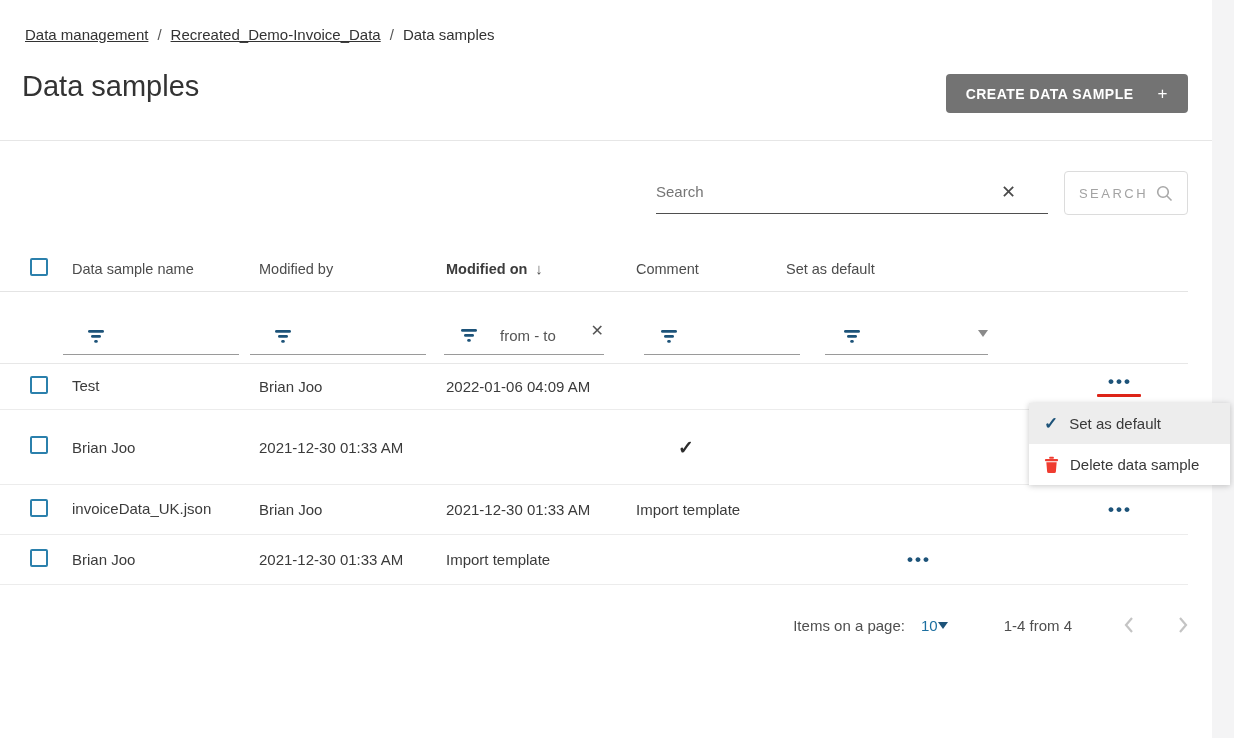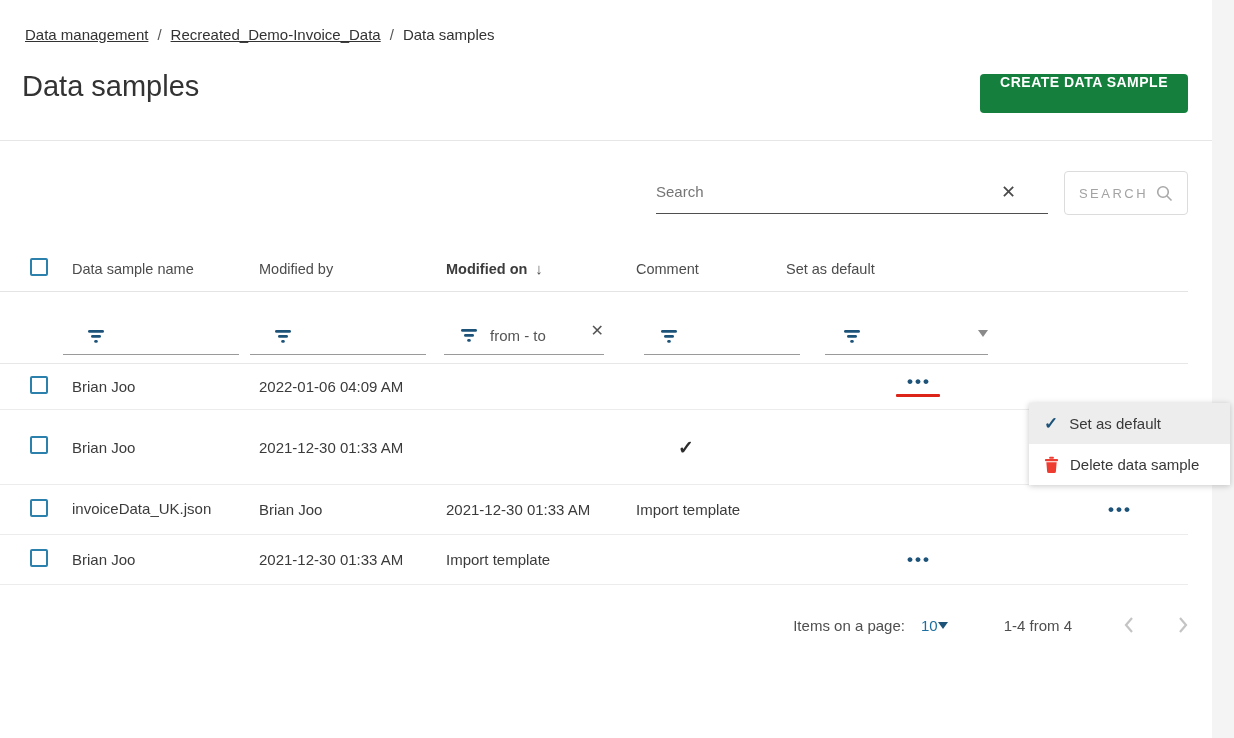--- a/index.html
+++ b/index.html
@@ -11,23 +11,23 @@
   }
   .right-strip { position:absolute; right:0; top:0; width:22px; height:738px; background:#f4f4f5; }
 
   
   .breadcrumb { position:absolute; left:25px; top:26px; font-size:15px; color:#333; }
   .breadcrumb a { color:#333; text-decoration:underline; cursor:pointer; }
   .breadcrumb .sep { color:#555; margin:0 9px; }
   .page-title { position:absolute; left:22px; top:70px; font-size:29px; font-weight:400; color:#333; }
   .create-btn {
     position:absolute; right:46px; top:74px; height:39px; padding:0 20px;
-    background:#15803d; color:#fff; border:none; border-radius:4px;
+    background:#737373; color:#fff; border:none; border-radius:4px;
     font-family:inherit; font-size:14px; font-weight:bold; letter-spacing:.5px;
-    display:flex; align-items:center; gap:24px; cursor:pointer;flex-direction:column;
+    display:flex; align-items:center; gap:24px; cursor:pointer;
   }
   .create-btn .plus { font-size:17px; font-weight:400; }
   .title-divider { position:absolute; left:0; top:140px; width:1212px; height:1px; background:#e6e6e6; }
 
   
   .search-field {
     position:absolute; left:656px; top:170px; width:392px; height:44px;
     border-bottom:1px solid #4f4f4f; display:flex; align-items:center;
   }
   .search-field input {
@@ -48,21 +48,21 @@
     display:grid; grid-template-columns:42px 187px 187px 190px 150px 264px 1fr;
     padding-left:30px; align-items:center; border-bottom:1px solid #ececec;
   }
   .thead { height:46px; border-bottom:1px solid #e4e4e4; }
   .thead .hlabel { font-size:14.5px; color:#4c4c4c; cursor:pointer; }
   .thead .sorted { font-weight:bold; color:#3c3c3c; }
   .sort-arrow { font-weight:400; color:#555; font-size:15px; margin-left:8px; }
   .frow { height:72px; border-bottom:1px solid #e7e7e7; align-items:flex-end; }
   .filter-line {
     display:flex; align-items:center; border-bottom:1px solid #9a9a9a;
-    padding:0 0 10px 24px; margin-bottom:8px; gap:12px;
+    padding:0 0 10px 24px; margin-bottom:8px; gap:22px;
   }
   .fl1 { margin-left:-9px; width:176px; }
   .fl2 { margin-left:-9px; width:176px; }
   .fl3 { margin-left:-2px; width:160px; padding-left:16px; }
   .fl4 { margin-left:8px;  width:156px; padding-left:16px; }
   .fl5 { margin-left:39px; width:163px; padding-left:18px; }
   .funnel { flex:0 0 auto; }
   .range-ph { font-size:15px; color:#555; }
   .filter-x { font-size:16px; color:#555; margin-left:auto; position:relative; top:-5px; cursor:pointer; line-height:1; }
   .tri { width:0; height:0; border-left:5.5px solid transparent; border-right:5.5px solid transparent; border-top:7px solid #8a8a8a; }
@@ -195,20 +195,21 @@
               <rect x="7.2" y="11" width="3.6" height="2.8" rx="1.4"></rect>
             </svg>
         <span class="tri"></span>
       </div>
         </div>
       <div></div>
     </div>
 
     <div class="trow r1">
       <div><span class="cb"></span></div>
+      <div class="cell name-cell">Test</div>
       <div class="cell">Brian Joo</div>
       <div class="cell">2022-01-06 04:09 AM</div>
       <div class="cell"></div>
       <div class="cell"></div>
       <div class="actions">
         <span class="more-dots">•••</span>
         <span class="active-bar"></span>
       </div>
     </div>
 

